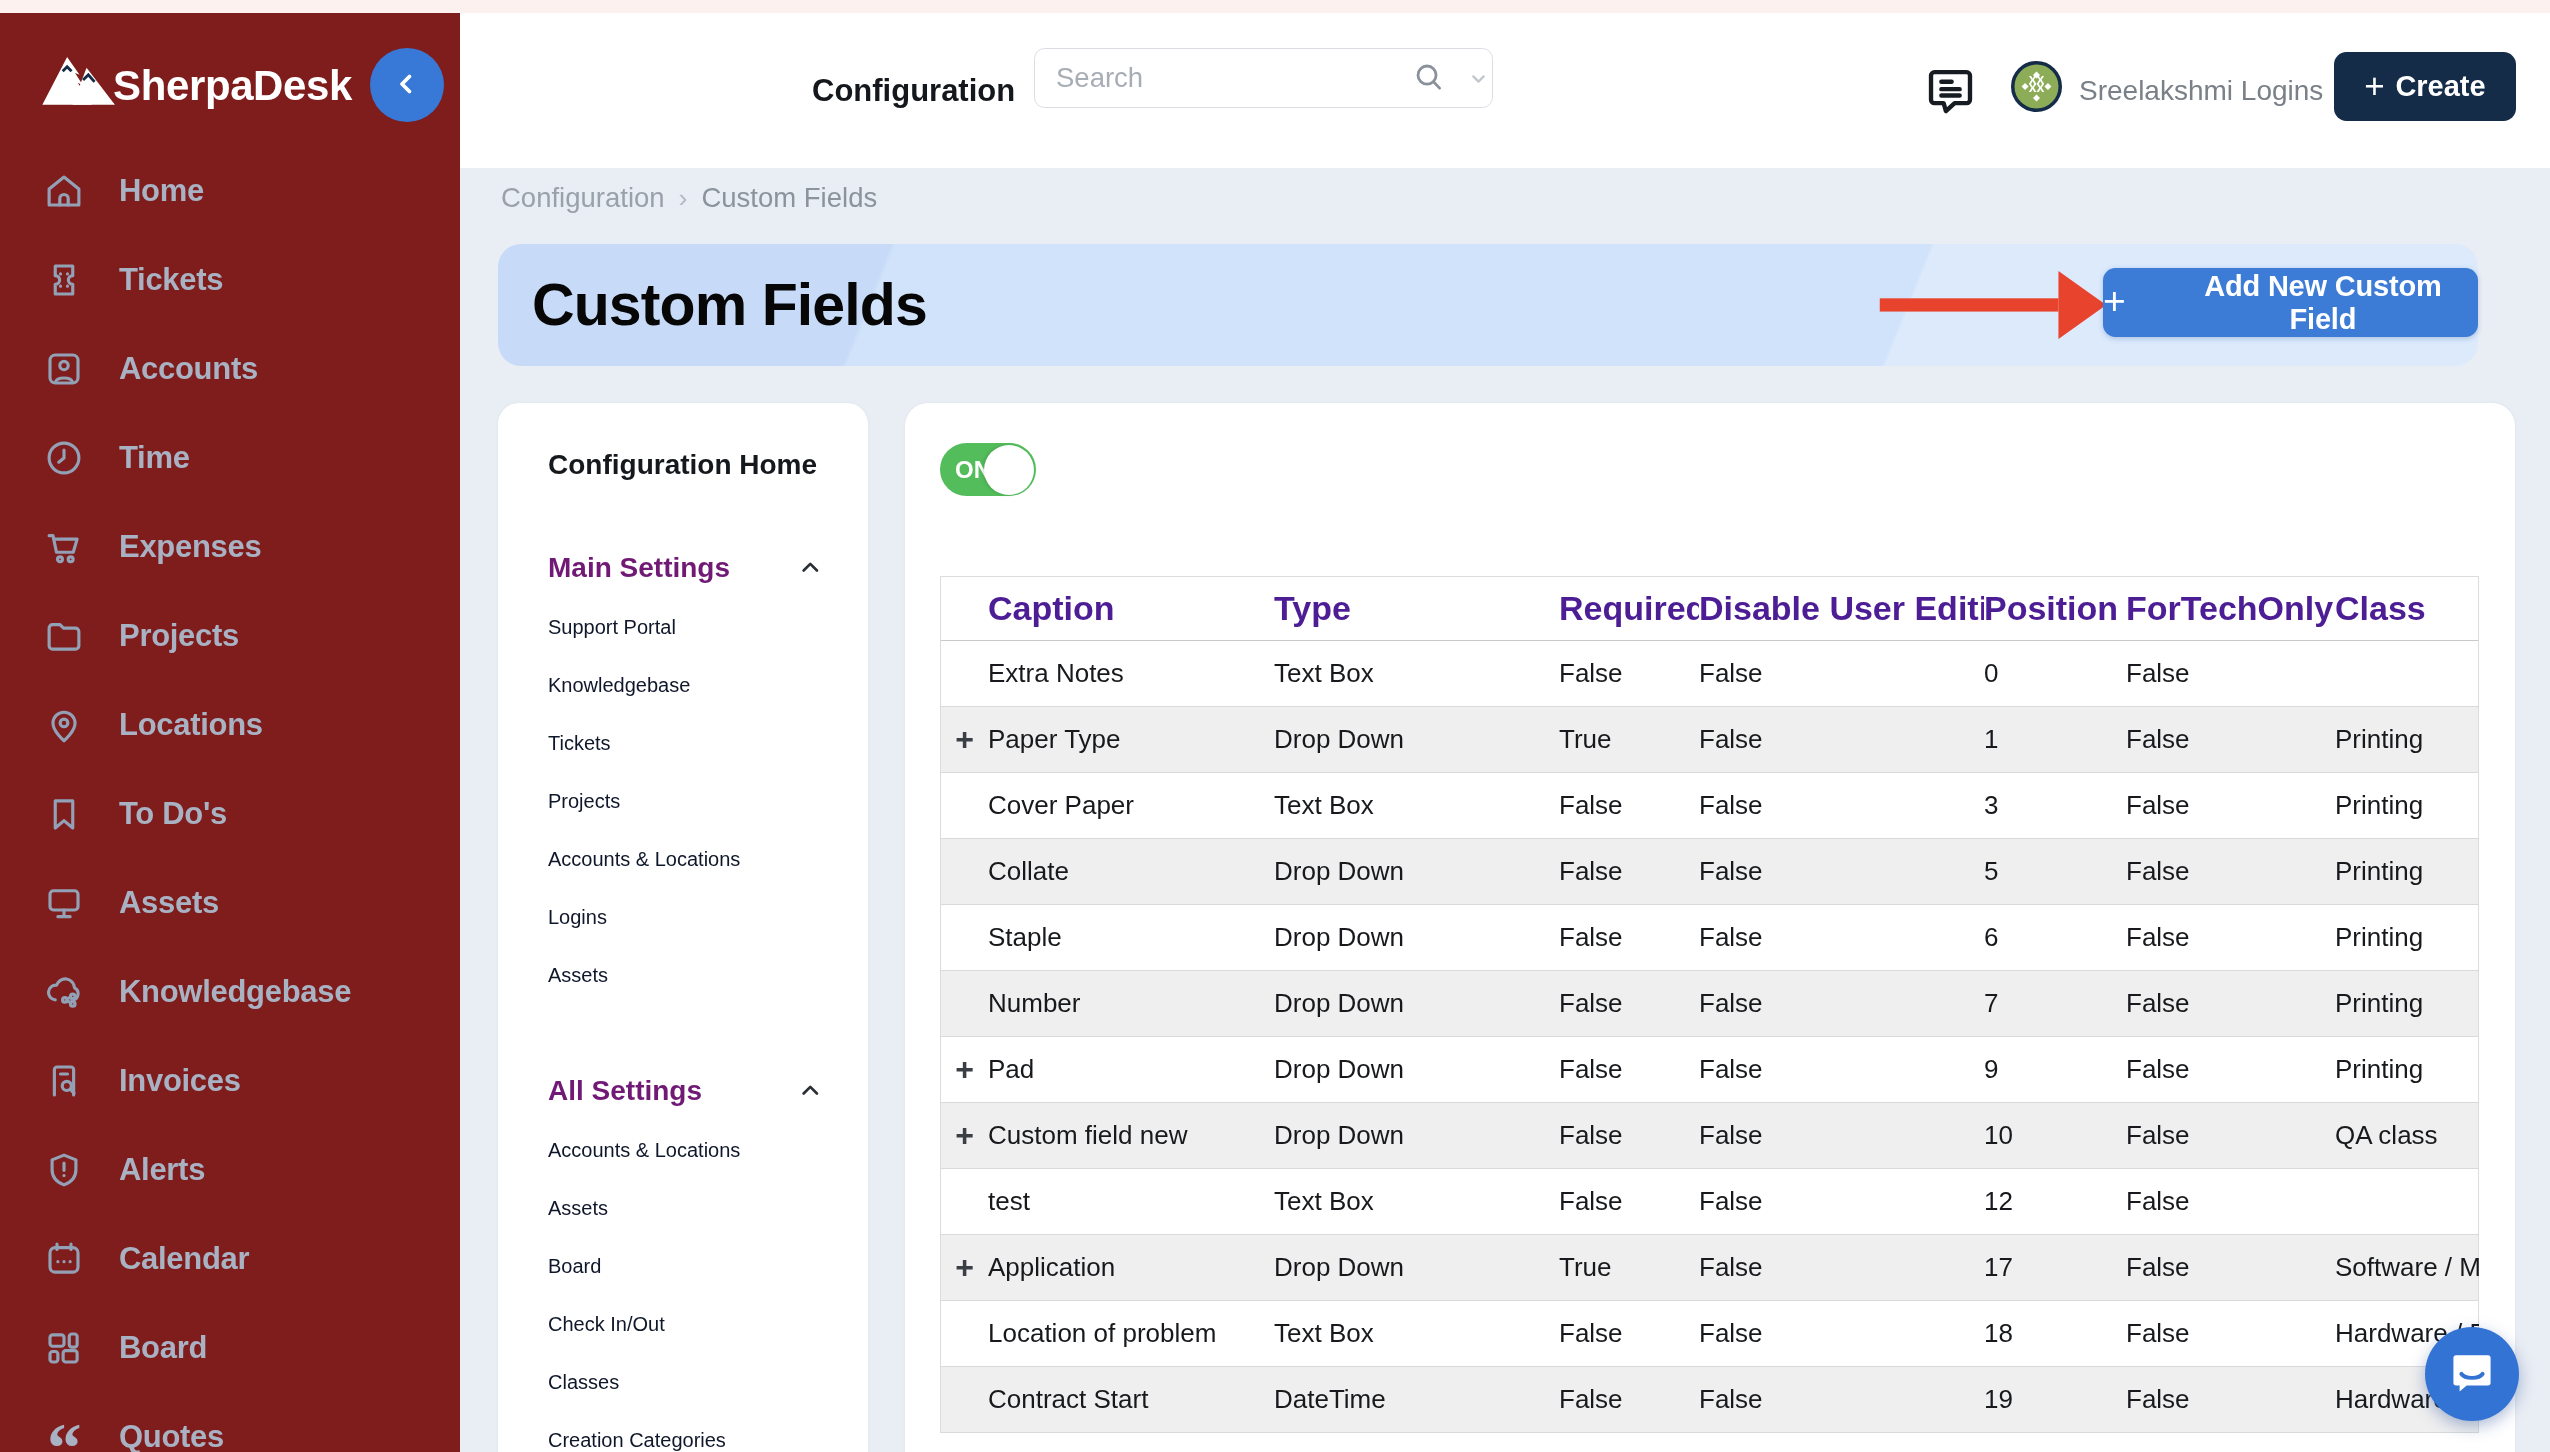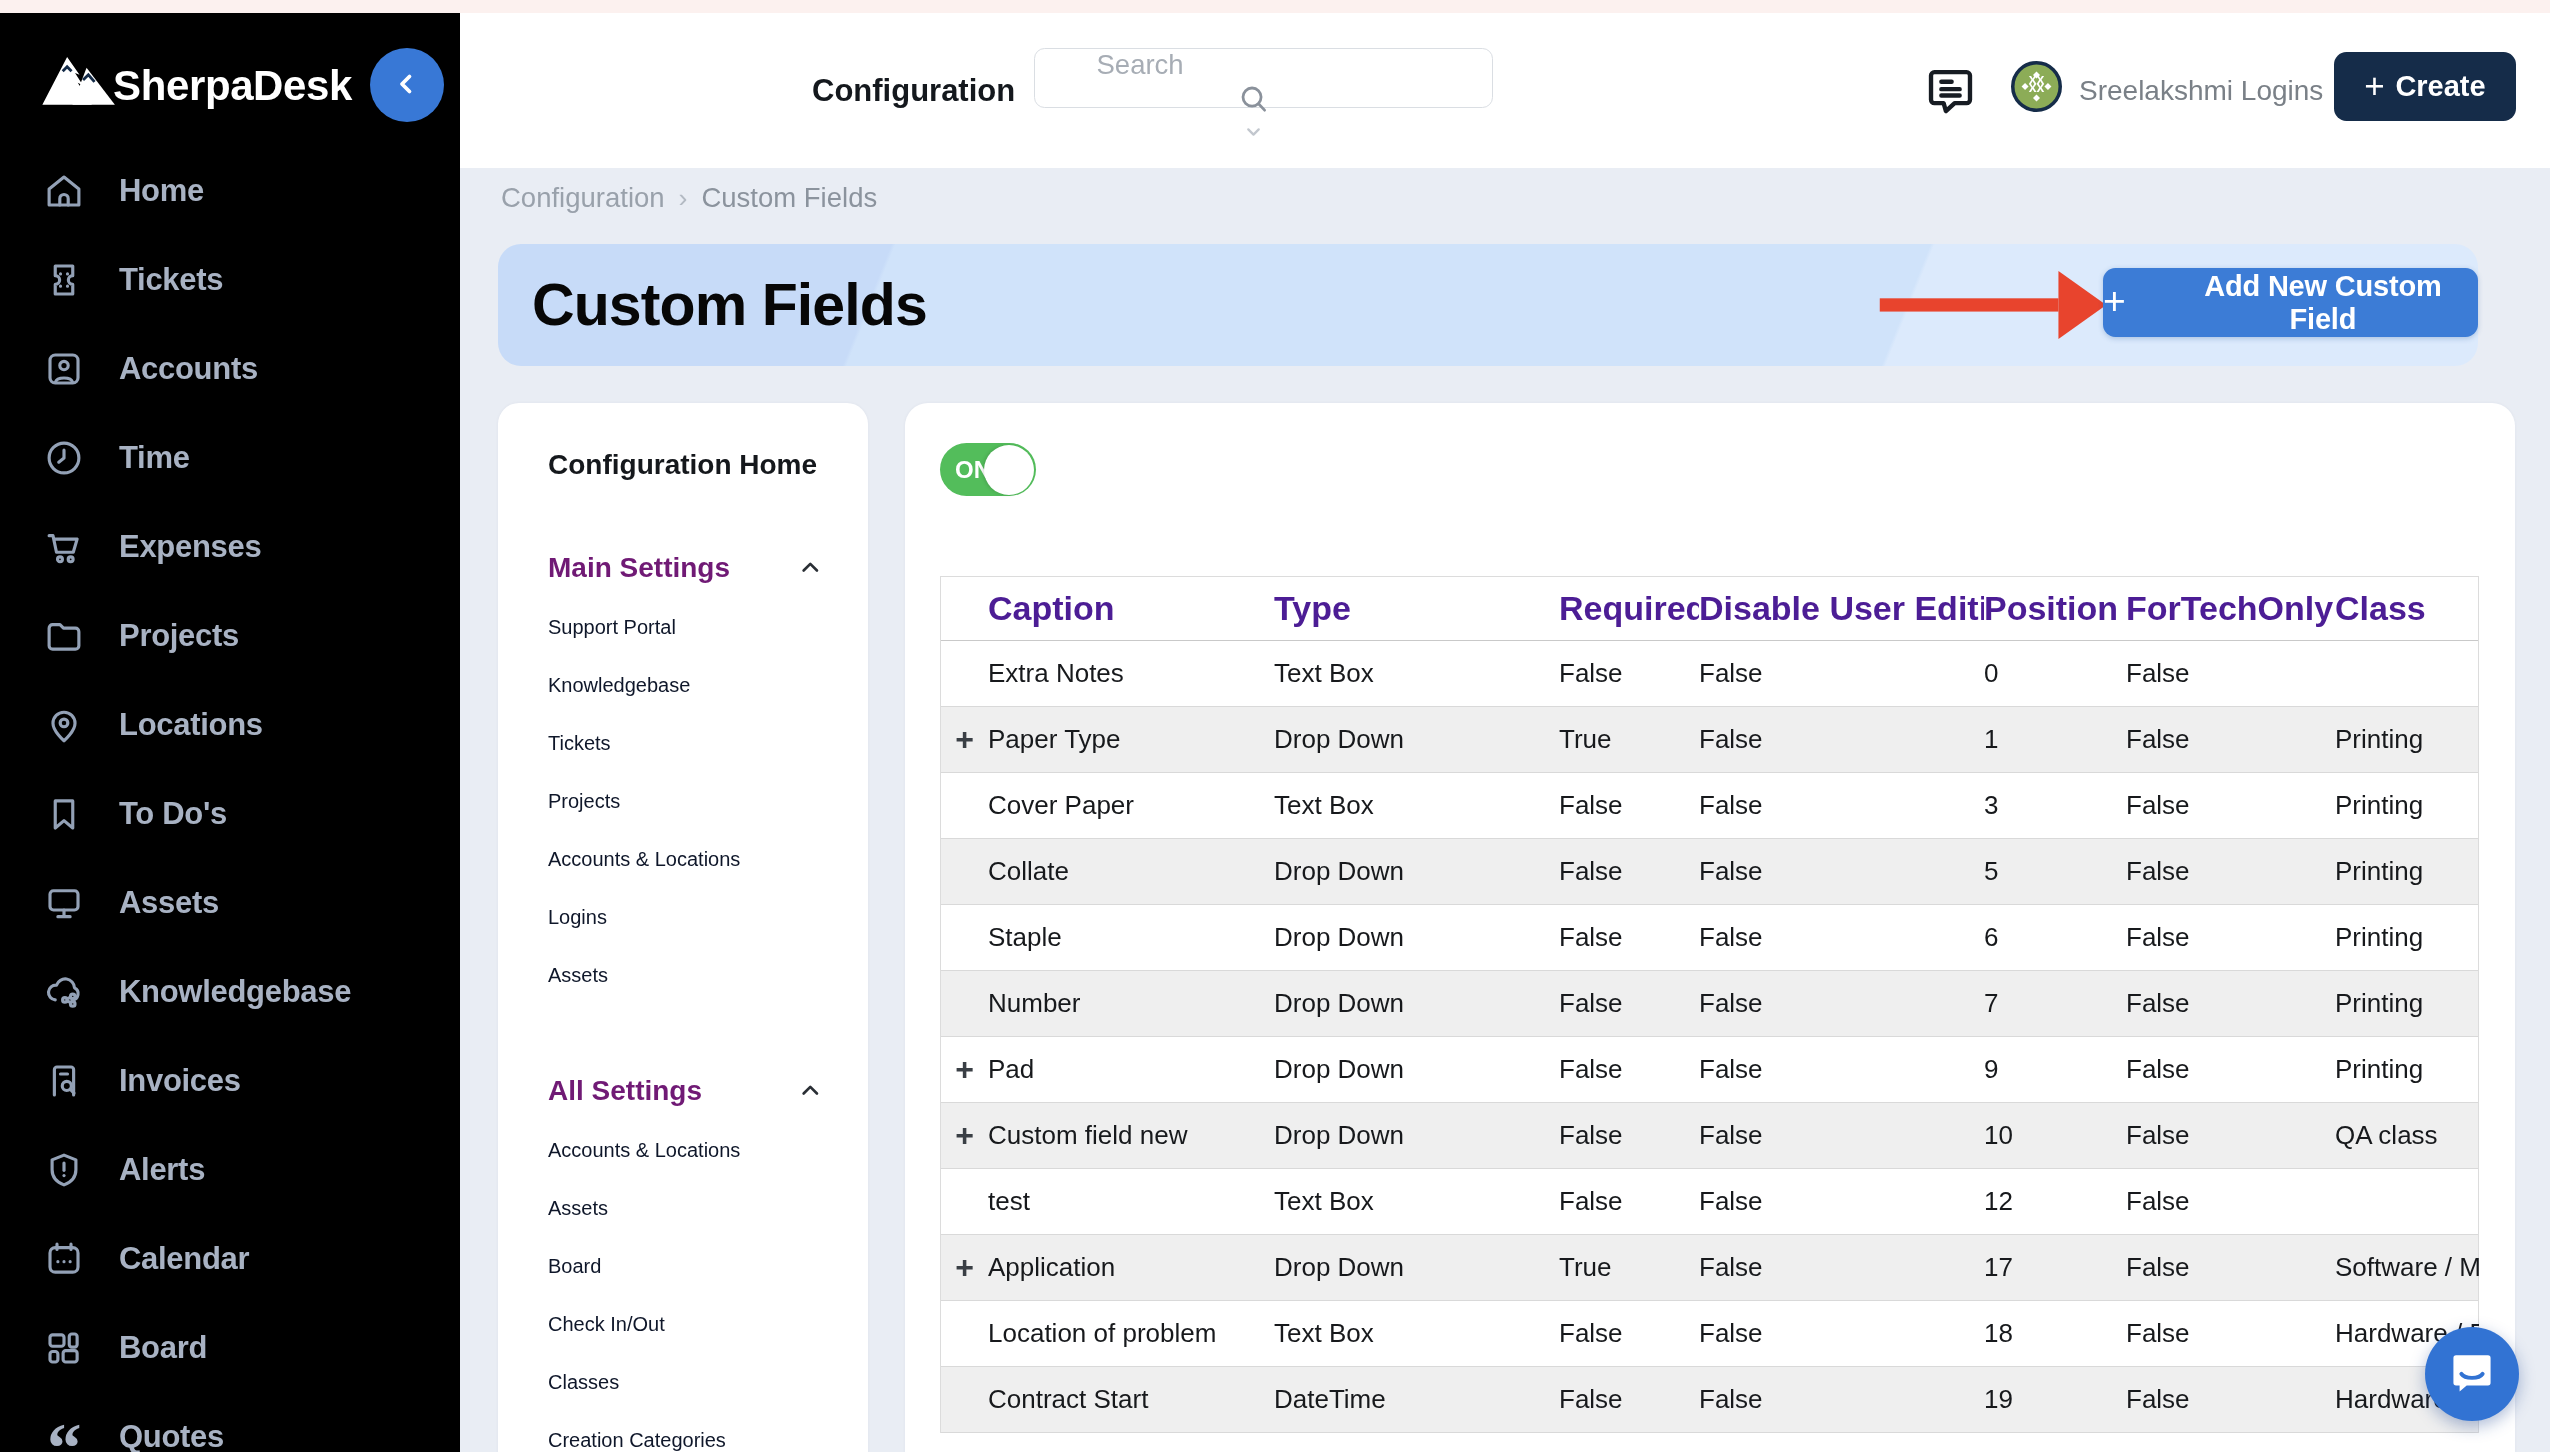--- a/index.html
+++ b/index.html
@@ -7,42 +7,42 @@
   .screen{
     position:relative; width:2550px; height:1452px; overflow:hidden;
     background:#E9EDF4;
     font-family:"Liberation Sans","DejaVu Sans",sans-serif;
     color:#14181D;
   }
   
   .topstrip{ position:absolute; left:0; top:0; width:2550px; height:13.3px; background:#FCF1EF; }
 
   
-  .sidebar{ position:absolute; left:0; top:13.3px; width:460px; height:1439px; background:#000000; }
+  .sidebar{ position:absolute; left:0; top:13.3px; width:460px; height:1439px; background:#7f1d1d; }
   .logo-row{ position:absolute; left:37px; top:37px; display:flex; align-items:center; }
   .logo-text{ color:#FFFFFF; font-size:42px; font-weight:700; letter-spacing:-0.4px; margin-left:-8.9px; }
   .collapse-btn{
     position:absolute; left:370px; top:35px; width:74px; height:74px; border-radius:50%;
     background:#3878D6; display:flex; align-items:center; justify-content:center; cursor:pointer;
   }
   .side-nav{ position:absolute; left:0; top:133px; width:460px; }
   .side-item{
     height:89px; display:flex; align-items:center; padding-left:43px; gap:34px;
     color:#A8B2C3; font-size:31px; font-weight:700; letter-spacing:-0.3px; cursor:pointer; text-decoration:none;
   }
   .side-item .si{ width:42px; height:42px; flex:0 0 42px; color:#93A1B6; display:flex; align-items:center; justify-content:center; }
   .quote-glyph{ font-family:"Liberation Serif","DejaVu Serif",serif; font-size:69px; line-height:35px; color:#A8B2C3; display:inline-block; margin-top:23px; }
 
   
   .header{ position:absolute; left:460px; top:13.3px; width:2090px; height:155px; background:#FFFFFF; }
   .brand{ position:absolute; left:35px; top:0; height:155px; display:flex; align-items:center; font-size:33px; font-weight:700; color:#14181D; }
   .section-link{ position:absolute; left:352px; top:0; height:155px; display:flex; align-items:center; font-size:31px; font-weight:700; color:#14181D; cursor:pointer; }
   .searchbox{
     position:absolute; left:574px; top:35px; width:459px; height:60px;
-    border:1.8px solid #DADEE3; border-radius:10.6px; background:#fff; display:flex; align-items:center;flex-direction:column;
+    border:1.8px solid #DADEE3; border-radius:10.6px; background:#fff; display:flex; align-items:center;
   }
   .searchbox input{
     border:none; outline:none; background:transparent; flex:1; padding:0 0 0 21px;
     font-size:27.5px; color:#3c4248; font-family:inherit;
   }
   .searchbox input::placeholder{ color:#A7ADB5; }
   .search-mag{ margin-right:19.5px; color:#8A919B; }
   .search-dd{ margin-right:21px; color:#C2C7CE; cursor:pointer; display:flex; }
   .chat-ico{ position:absolute; left:1463px; top:50px; color:#171C23; cursor:pointer; }
   .avatar{ position:absolute; left:1551px; top:48px; width:51px; height:51px; cursor:pointer; }

